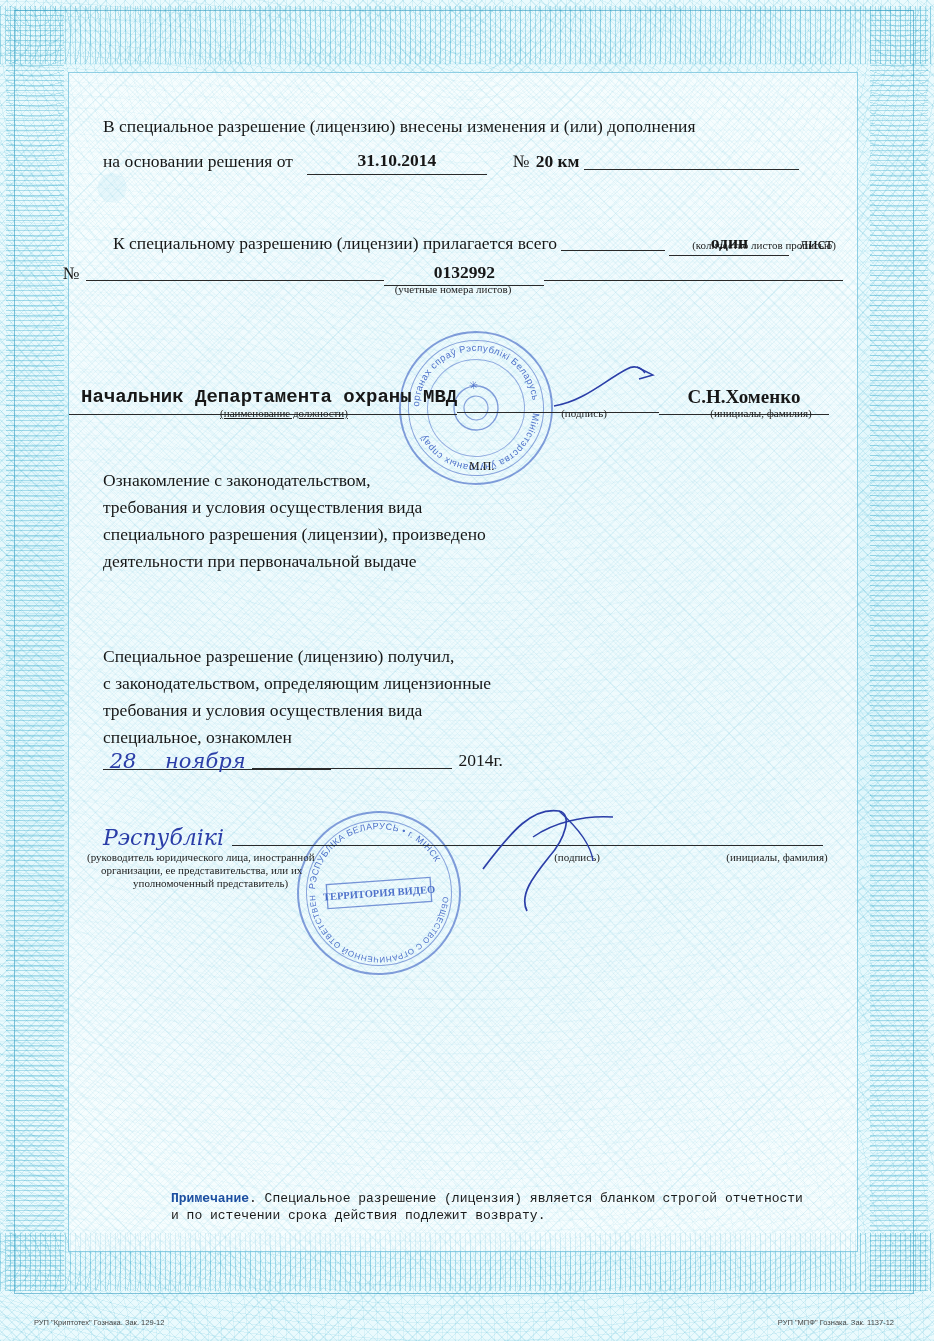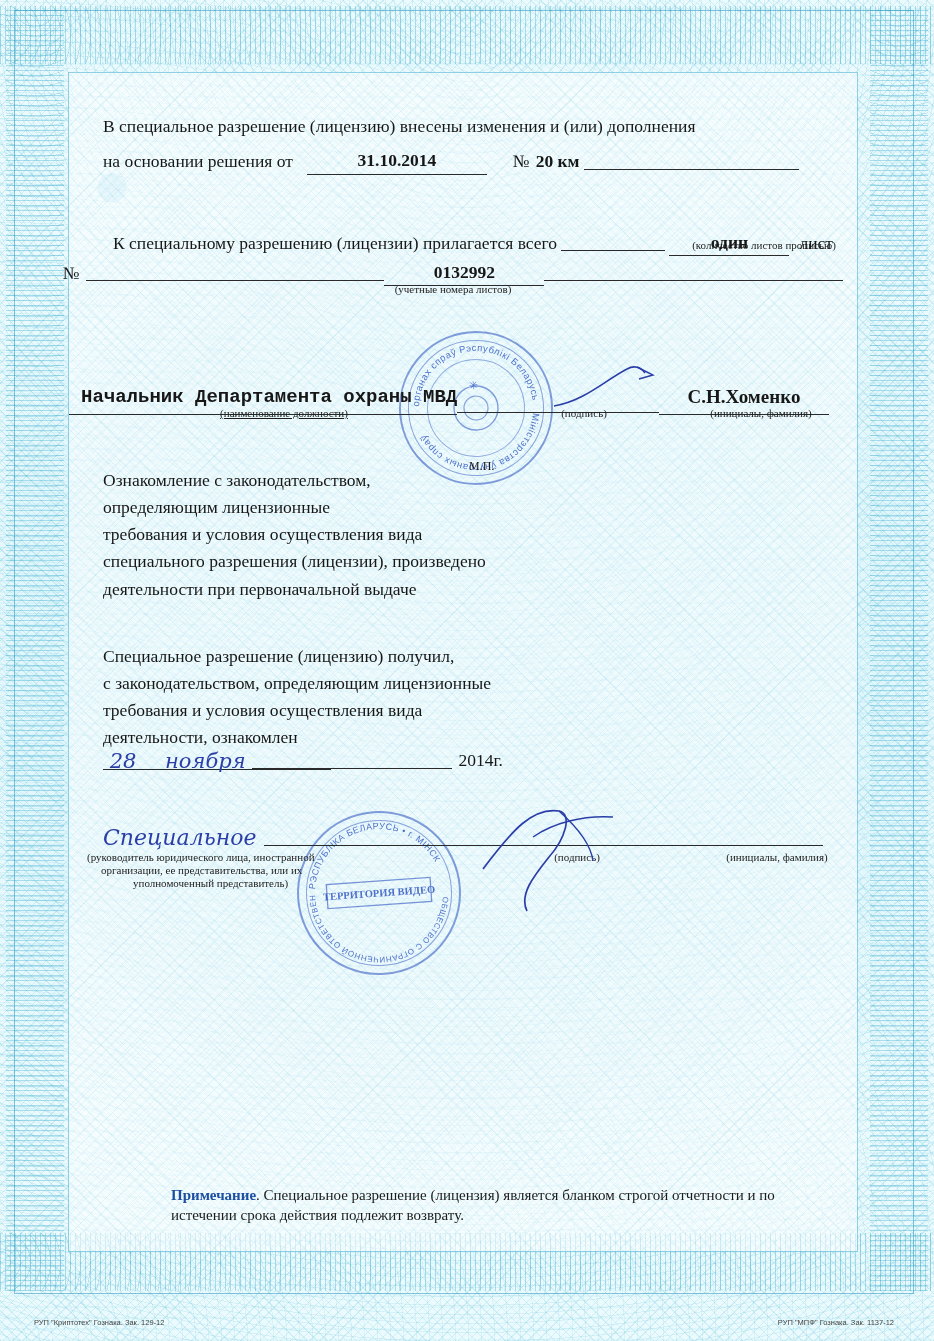--- a/index.html
+++ b/index.html
@@ -158,23 +158,24 @@
     font-family: "DejaVu Serif", serif;
     font-style: italic;
     color: #2b3ea8;
   }
 
   .note {
     position: absolute;
     left: 102px;
     bottom: 26px;
     right: 44px;
-    font-size: 15px;
+    font-size: 13px;
     color: #1b1b1b;
     line-height: 1.35;
+    font-family: Liberation Mono, monospace;
   }
   .note .hl { color: #1c4fa1; font-weight: bold; }
 
   .footer-left, .footer-right {
     position: absolute;
     bottom: 14px;
     font-size: 7.5px;
     color: #444;
     font-family: "Liberation Sans", sans-serif;
   }
@@ -262,31 +263,30 @@
       <div class="abs" style="left:400px; top:74px; font-size:12px; color:#1b1b1b;">М.П.</div>
     </div>
 
     <svg class="ink" style="left:480px; top:288px;" width="130" height="60" viewBox="0 0 130 60">
       <path d="M5,45 C35,40 55,20 78,8 C85,4 92,6 96,12" fill="none" stroke="#2b3ea8" stroke-width="1.6"></path>
       <path d="M88,6 L104,14 L90,18" fill="none" stroke="#2b3ea8" stroke-width="1.4"></path>
     </svg>
 
     <div class="txt abs" style="left:34px; top:394px; width:560px; line-height:1.55;">
       <div>Ознакомление  с законодательством,</div>
-      <div>определяющим лицензионные</div>
       <div>требования и условия осуществления вида</div>
       <div>специального разрешения (лицензии), произведено</div>
       <div>деятельности при первоначальной выдаче</div>
     </div>
 
     <div class="txt abs" style="left:34px; top:570px; width:560px; line-height:1.55;">
       <div>Специальное разрешение (лицензию) получил,</div>
       <div>с законодательством, определяющим лицензионные</div>
       <div>требования и условия осуществления вида</div>
-      <div>деятельности, ознакомлен</div>
+      <div>специальное, ознакомлен</div>
     </div>
 
     <div class="abs" style="left:34px; top:674px; width:400px;">
       <div style="display:flex; align-items:flex-end;">
         <span class="handwriting" style="font-size:21px; width:40px; text-align:center;">28</span>
         <span class="handwriting" style="font-size:21px; margin-left:22px;">ноября</span>
         <span style="flex:1; border-bottom:1px solid #2a2a2a; margin:0 6px 4px 6px;"></span>
         <span class="txt" style="font-size:17.5px;">2014</span>
         <span class="txt" style="font-size:17.5px;">г.</span>
       </div>
@@ -308,21 +308,21 @@
             <textPath href="#cArcBot" startOffset="4%">ОБЩЕСТВО С ОГРАНИЧЕННОЙ ОТВЕТСТВЕННОСТЬЮ</textPath>
           </text>
           <rect x="28" y="68" width="104" height="24" fill="none" stroke="rgba(40,80,190,0.6)" stroke-width="1.3"></rect>
         </svg>
       </div>
       <div class="stamp-center" style="font-size:10.5px;">ТЕРРИТОРИЯ ВИДЕО</div>
     </div>
 
     <div class="abs" style="left:18px; top:752px; width:740px;">
       <div style="display:flex; align-items:flex-end;">
-        <span class="handwriting" style="font-size:22px; padding-left:16px;">Специальное</span>
+        <span class="handwriting" style="font-size:22px; padding-left:16px;">Рэспублікі</span>
         <span style="flex:1; border-bottom:1px solid #2a2a2a; margin:0 4px 4px 8px;"></span>
       </div>
       <div class="small-caption" style="position:absolute; left:0px; top:26px; width:280px; text-align:left;">
         <div>(руководитель юридического лица, иностранной</div>
         <div style="padding-left:14px;">организации, ее представительства, или их</div>
         <div style="padding-left:46px;">уполномоченный представитель)</div>
       </div>
       <div class="small-caption" style="position:absolute; left:430px; top:26px; width:120px;">(подпись)</div>
       <div class="small-caption" style="position:absolute; left:600px; top:26px; width:180px;">(инициалы, фамилия)</div>
     </div>

